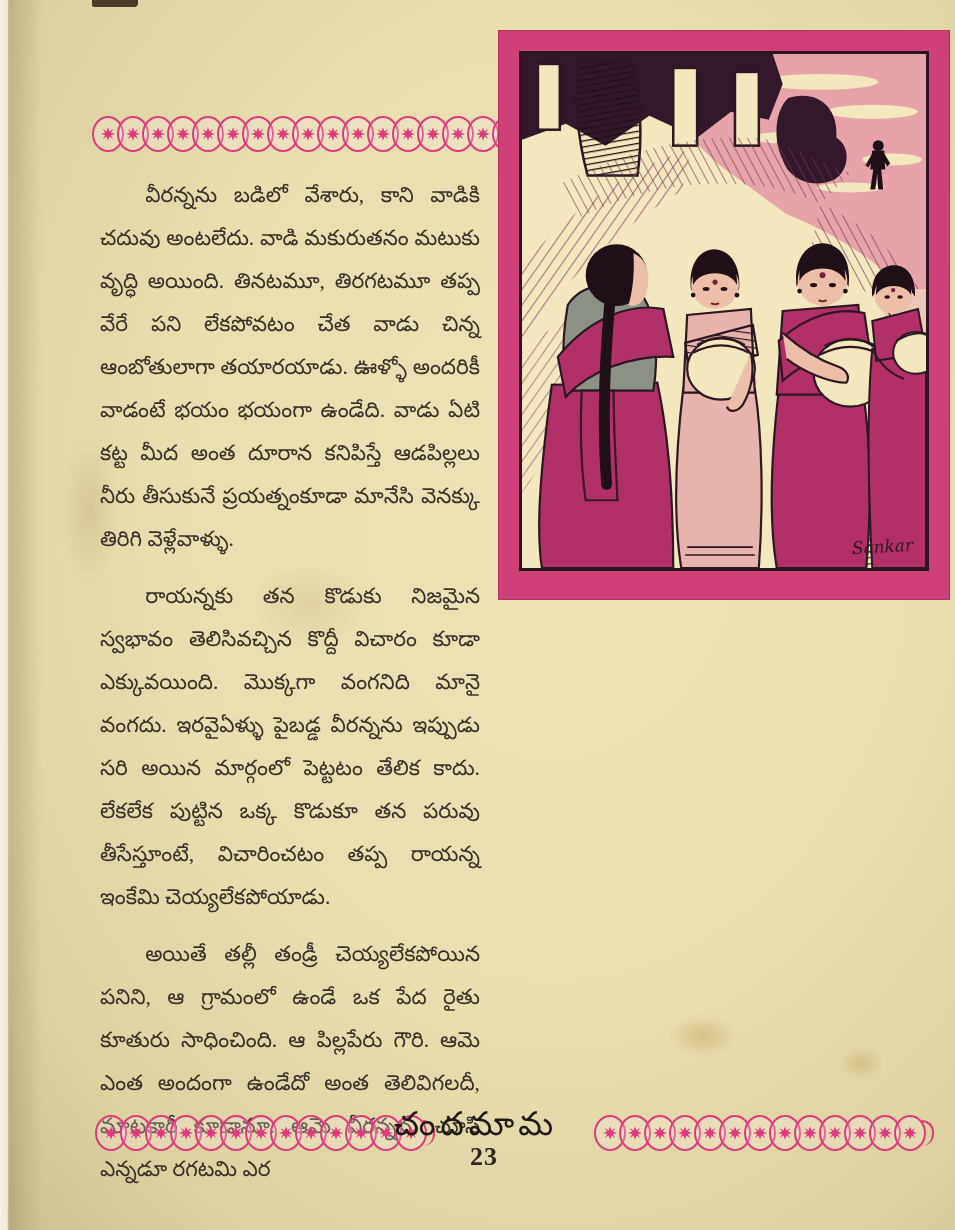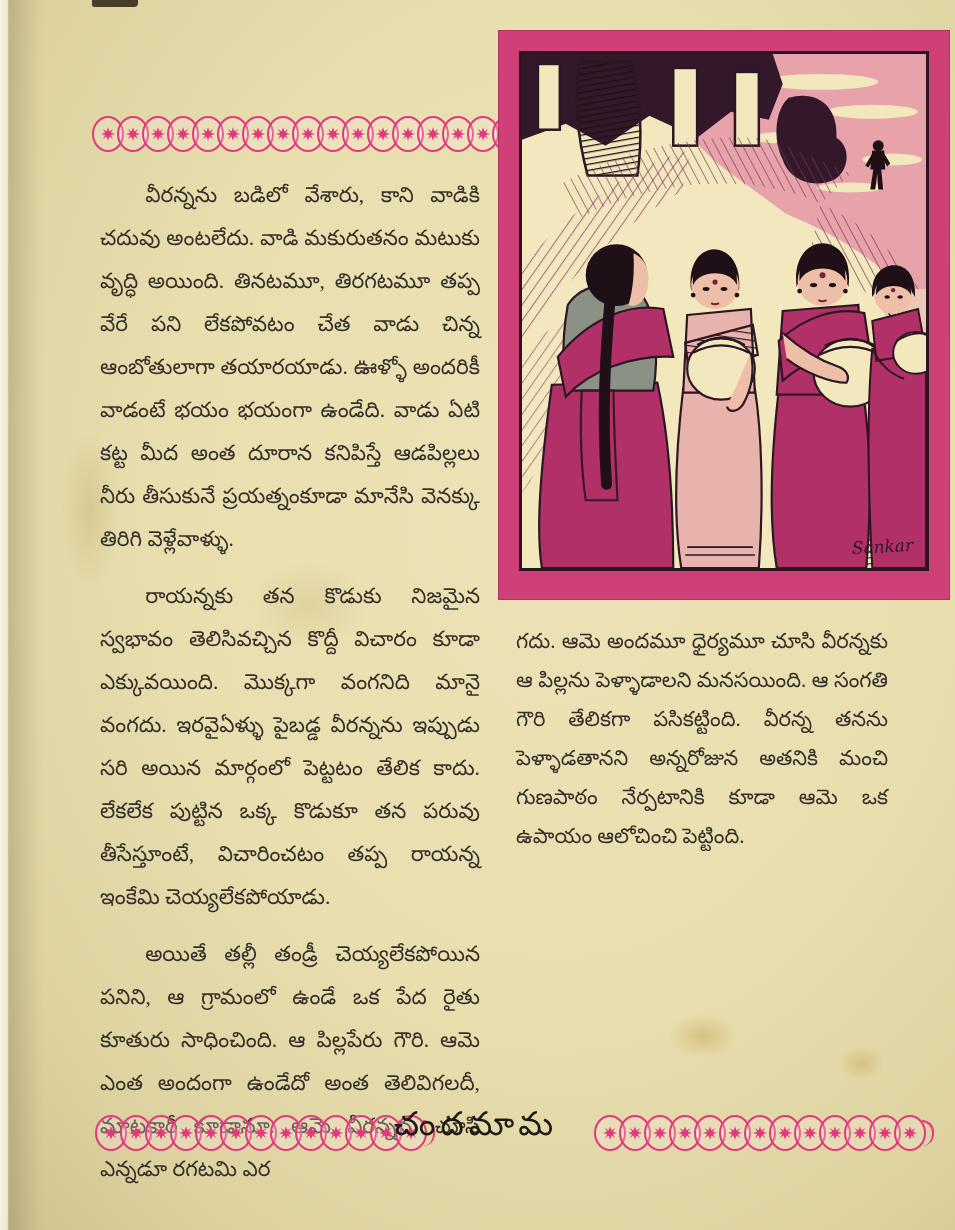--- a/index.html
+++ b/index.html
@@ -298,21 +298,20 @@
     </div>
   </div>
 
   <div class="col col-left">
     <p>వీరన్నను బడిలో వేశారు, కాని వాడికి చదువు అంటలేదు. వాడి మకురుతనం మటుకు వృద్ధి అయింది. తినటమూ, తిరగటమూ తప్ప వేరే పని లేకపోవటం చేత వాడు చిన్న ఆంబోతులాగా తయారయాడు. ఊళ్ళో అందరికీ వాడంటే భయం భయంగా ఉండేది. వాడు ఏటి కట్ట మీద అంత దూరాన కనిపిస్తే ఆడపిల్లలు నీరు తీసుకునే ప్రయత్నంకూడా మానేసి వెనక్కు తిరిగి వెళ్లేవాళ్ళు.</p>
     <p>రాయన్నకు తన కొడుకు నిజమైన స్వభావం తెలిసివచ్చిన కొద్దీ విచారం కూడా ఎక్కువయింది. మొక్కగా వంగనిది మానై వంగదు. ఇరవైఏళ్ళు పైబడ్డ వీరన్నను ఇప్పుడు సరి అయిన మార్గంలో పెట్టటం తేలిక కాదు. లేకలేక పుట్టిన ఒక్క కొడుకూ తన పరువు తీసేస్తూంటే, విచారించటం తప్ప రాయన్న ఇంకేమి చెయ్యలేకపోయాడు.</p>
     <p>అయితే తల్లీ తండ్రీ చెయ్యలేకపోయిన పనిని, ఆ గ్రామంలో ఉండే ఒక పేద రైతు కూతురు సాధించింది. ఆ పిల్లపేరు గౌరి. ఆమె ఎంత అందంగా ఉండేదో అంత తెలివిగలదీ, మాటకారీ కూడానూ. ఆమె వీరన్నను చూసి ఎన్నడూ రగటమి ఎర</p>
   </div>
 
   <div class="col col-right">
-    <p class="cont">గదు. ఆమె అందమూ ధైర్యమూ చూసి వీరన్నకు ఆ పిల్లను పెళ్ళాడాలని మనసయింది. ఆ సంగతి గౌరి తేలికగా పసికట్టింది. వీరన్న తనను పెళ్ళాడతానని అన్నరోజున అతనికి మంచి గుణపాఠం నేర్పటానికి కూడా ఆమె ఒక ఉపాయం ఆలోచించి పెట్టింది.</p>
   </div>
 
   <div class="orn-chain orn-footer-left">
       <span class="orn-cell">
   <svg viewBox="0 0 20 20" width="16" height="16">
           <path fill="#e03a7c" d="M10 1.5 L11.8 6.8 L16.5 3.8 L13.5 8.4 L18.8 10 L13.5 11.6 L16.5 16.2 L11.8 13.2 L10 18.5 L8.2 13.2 L3.5 16.2 L6.5 11.6 L1.2 10 L6.5 8.4 L3.5 3.8 L8.2 6.8 Z"></path>
         </svg>
 </span>
       <span class="orn-cell">
   <svg viewBox="0 0 20 20" width="16" height="16">
@@ -438,14 +437,15 @@
           <path fill="#e03a7c" d="M10 1.5 L11.8 6.8 L16.5 3.8 L13.5 8.4 L18.8 10 L13.5 11.6 L16.5 16.2 L11.8 13.2 L10 18.5 L8.2 13.2 L3.5 16.2 L6.5 11.6 L1.2 10 L6.5 8.4 L3.5 3.8 L8.2 6.8 Z"></path>
         </svg>
 </span>
       <span class="orn-cell">
   <svg viewBox="0 0 20 20" width="16" height="16">
           <path fill="#e03a7c" d="M10 1.5 L11.8 6.8 L16.5 3.8 L13.5 8.4 L18.8 10 L13.5 11.6 L16.5 16.2 L11.8 13.2 L10 18.5 L8.2 13.2 L3.5 16.2 L6.5 11.6 L1.2 10 L6.5 8.4 L3.5 3.8 L8.2 6.8 Z"></path>
         </svg>
 </span>
       <span class="orn-tail"></span>
     </div>
+  <div class="page-number">23</div>
 
 </div>
 
 </body></html>

